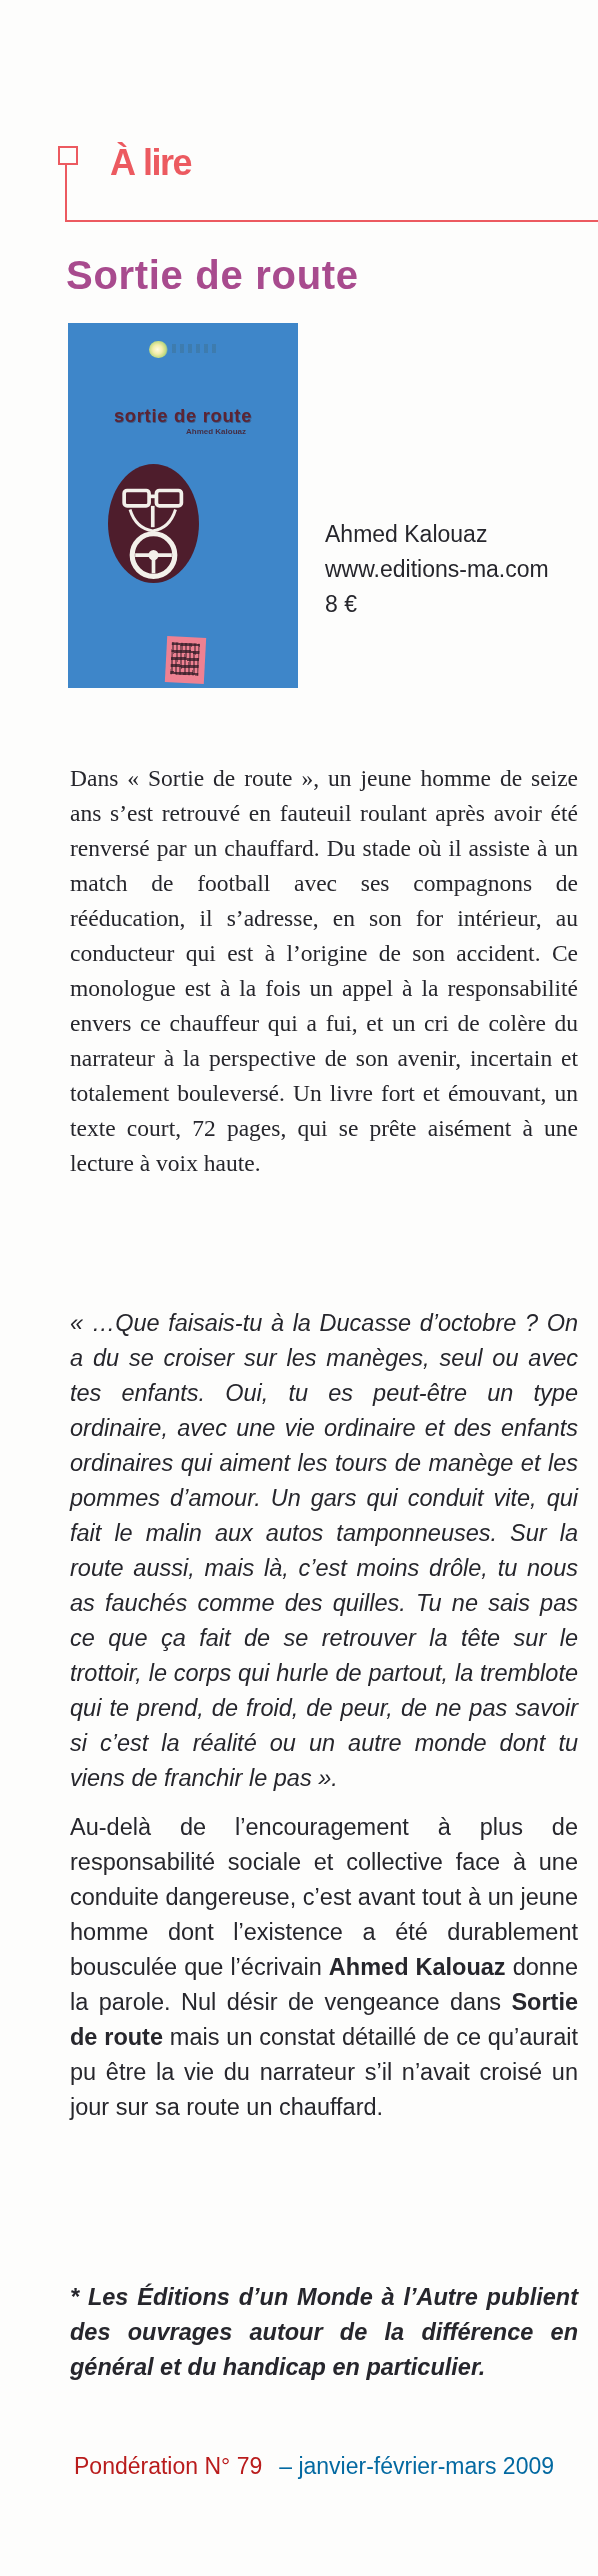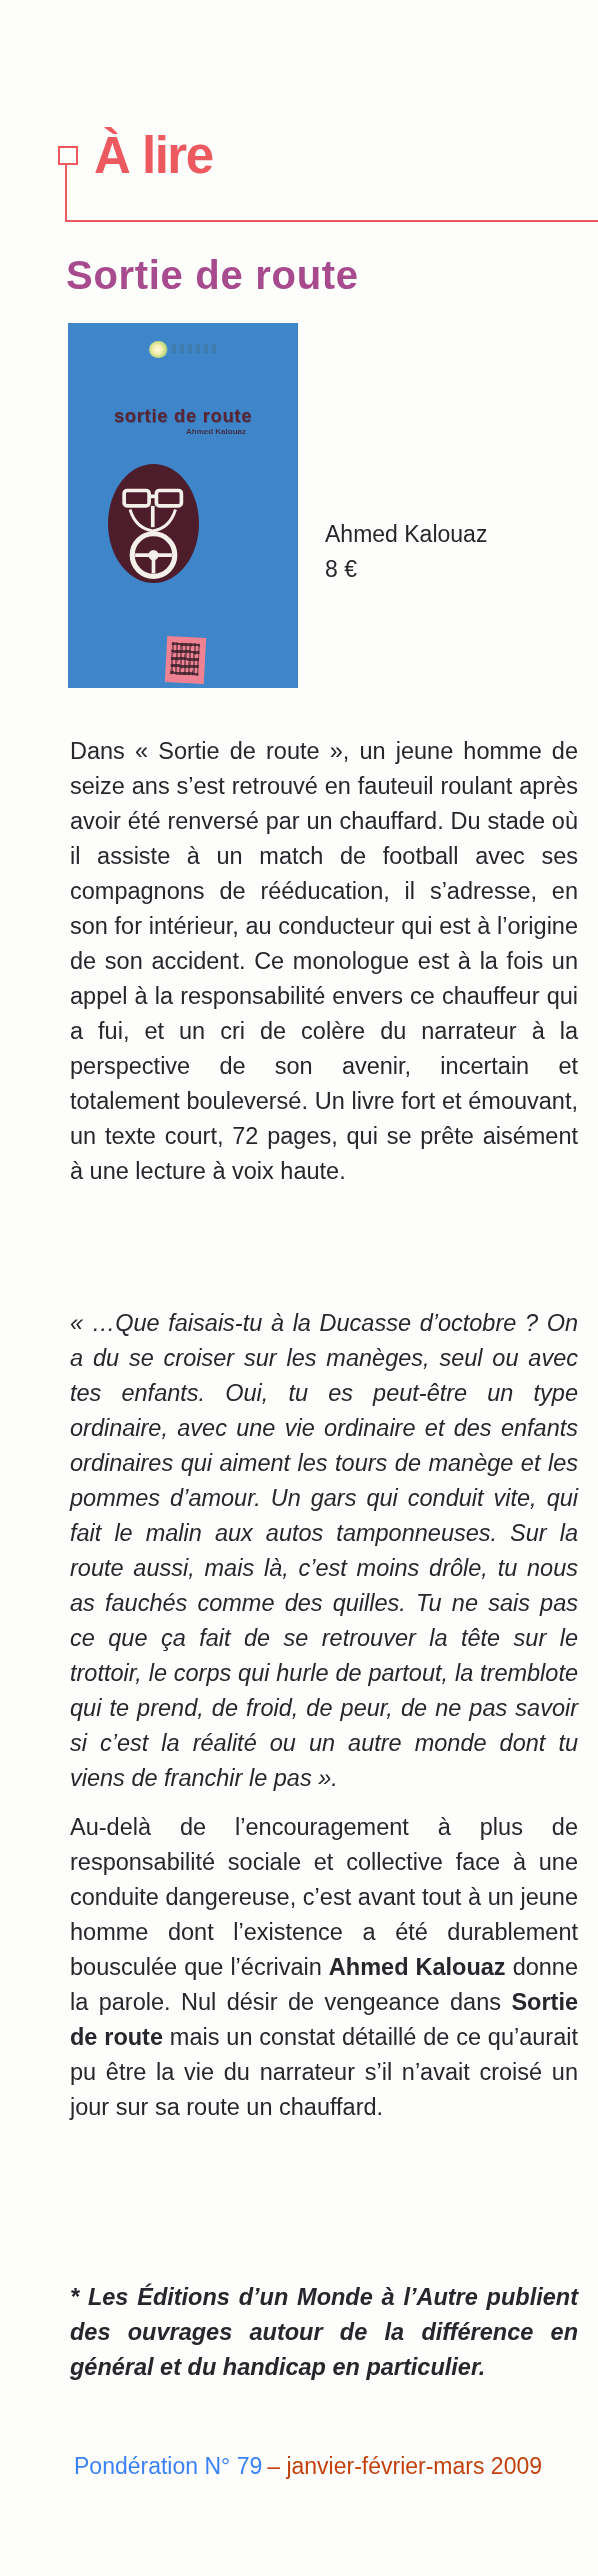--- a/index.html
+++ b/index.html
@@ -34,22 +34,22 @@
   }
   .connector-h {
     position: absolute;
     left: 65px; top: 220px;
     width: 533px; height: 2.2px;
     background: #ec5a60;
   }
   .section-title {
     position: absolute;
     left: 94px; top: 126px;
-    margin: 0;
-    font-size: 51px;
+    margin: 16px;
+    font-size: 36px;
     font-weight: 800;
     letter-spacing: -1.5px;
     color: #ec5a60;
   }
 
   
   .article-title {
     position: absolute;
     left: 66px; top: 253px;
     margin: 0;
@@ -134,35 +134,35 @@
   
   .bodytext {
     position: absolute;
     left: 70px;
     width: 508px;
     font-size: 23.5px;
     line-height: 35px;
     text-align: justify;
     color: #26262c;
   }
-  .p-intro      { top: 710px; }
+  .p-intro      { top: 737px; font-family: Liberation Serif, serif; }
   .p-quote      { top: 1282px; font-style: italic; }
   .p-conclusion { top: 1786px; }
   .p-footnote   { top: 2256px; font-style: italic; font-weight: bold; }
   .bold-inline  { font-weight: 700; }
 
   
   .page-footer {
     position: absolute;
     left: 74px; top: 2453px;
     font-size: 23px;
     white-space: nowrap;
   }
-  .footer-magazine { color: #3b82f6; }
-  .footer-issue    { color: #c2410c; margin-left: 5px; }
+  .footer-magazine { color: #b91c1c; }
+  .footer-issue    { color: #0369a1; margin-left: 17px; }
 </style>
 </head>
 <body>
 
 <div id="page">
 
   <div class="section-bullet"></div>
   <div class="connector-v"></div>
   <div class="connector-h"></div>
   <h1 class="section-title">À lire</h1>
@@ -189,20 +189,21 @@
       <line x1="62" y1="128" x2="62" y2="149" stroke="#f3f0ea" stroke-width="5"></line>
       <circle cx="62" cy="124" r="7" fill="#f3f0ea"></circle>
     </svg>
     <div class="cover-sticker">
       <div class="sticker-marks"></div>
     </div>
   </div>
 
   <div class="book-details">
     <div>Ahmed Kalouaz</div>
+    <div>www.editions-ma.com</div>
     <div>8 €</div>
   </div>
 
   <p class="bodytext p-intro">Dans « Sortie de route », un jeune homme de seize ans s’est retrouvé en fauteuil roulant après avoir été renversé par un chauffard. Du stade où il assiste à un match de football avec ses compagnons de rééducation, il s’adresse, en son for intérieur, au conducteur qui est à l’origine de son accident. Ce monologue est à la fois un appel à la responsabilité envers ce chauffeur qui a fui, et un cri de colère du narrateur à la perspective de son avenir, incertain et totalement bouleversé. Un livre fort et émouvant, un texte court, 72 pages, qui se prête aisément à une lecture à voix haute.</p>
 
   <p class="bodytext p-quote">« …Que faisais-tu à la Ducasse d’octobre ? On a du se croiser sur les manèges, seul ou avec tes enfants. Oui, tu es peut-être un type ordinaire, avec une vie ordinaire et des enfants ordinaires qui aiment les tours de manège et les pommes d’amour. Un gars qui conduit vite, qui fait le malin aux autos tamponneuses. Sur la route aussi, mais là, c’est moins drôle, tu nous as fauchés comme des quilles. Tu ne sais pas ce que ça fait de se retrouver la tête sur le trottoir, le corps qui hurle de partout, la tremblote qui te prend, de froid, de peur, de ne pas savoir si c’est la réalité ou un autre monde dont tu viens de franchir le pas ».</p>
 
   <p class="bodytext p-conclusion"><span>Au-delà de l’encouragement à plus de responsabilité sociale et collective face à une conduite dangereuse, c’est avant tout à un jeune homme dont l’existence a été durablement bousculée que l’écrivain </span><span class="bold-inline">Ahmed Kalouaz</span><span> donne la parole. Nul désir de vengeance dans </span><span class="bold-inline">Sortie de route</span><span> mais un constat détaillé de ce qu’aurait pu être la vie du narrateur s’il n’avait croisé un jour sur sa route un chauffard.</span></p>
 
   <p class="bodytext p-footnote">* Les Éditions d’un Monde à l’Autre publient des ouvrages autour de la différence en général et du handicap en particulier.</p>

